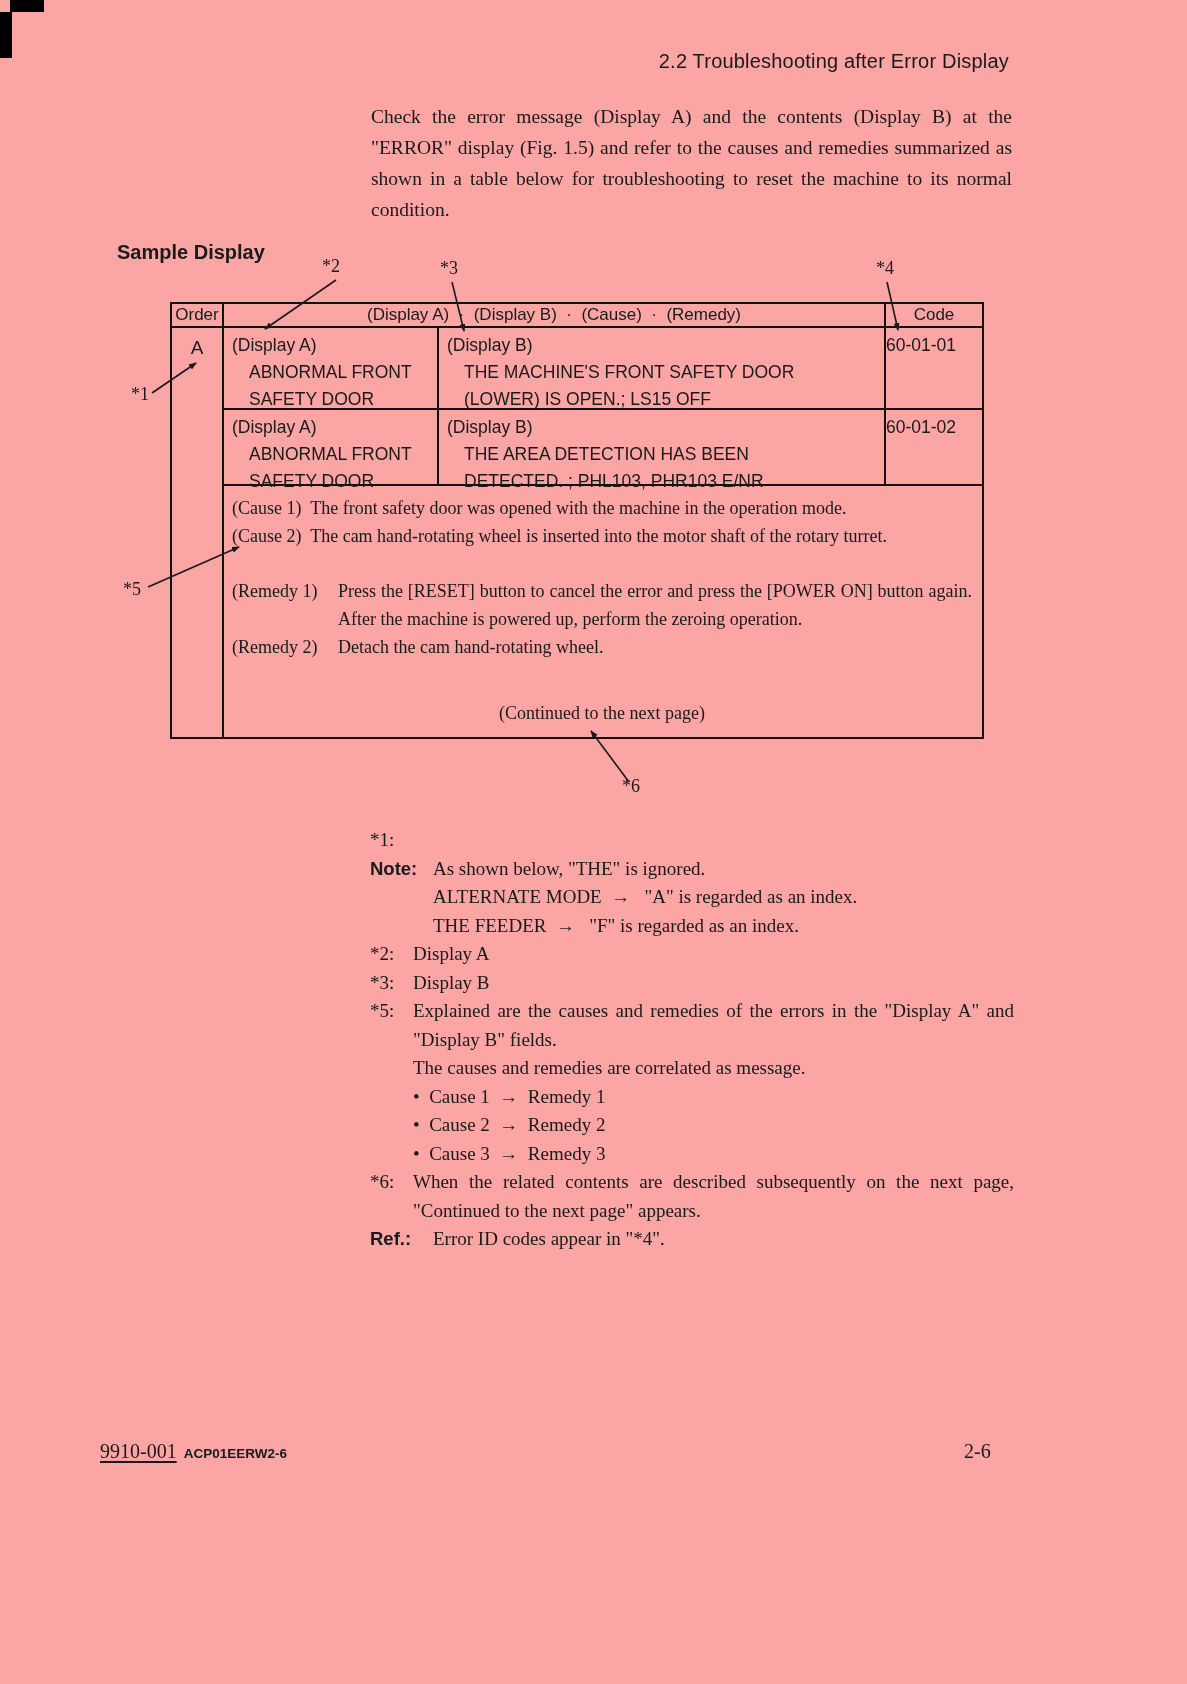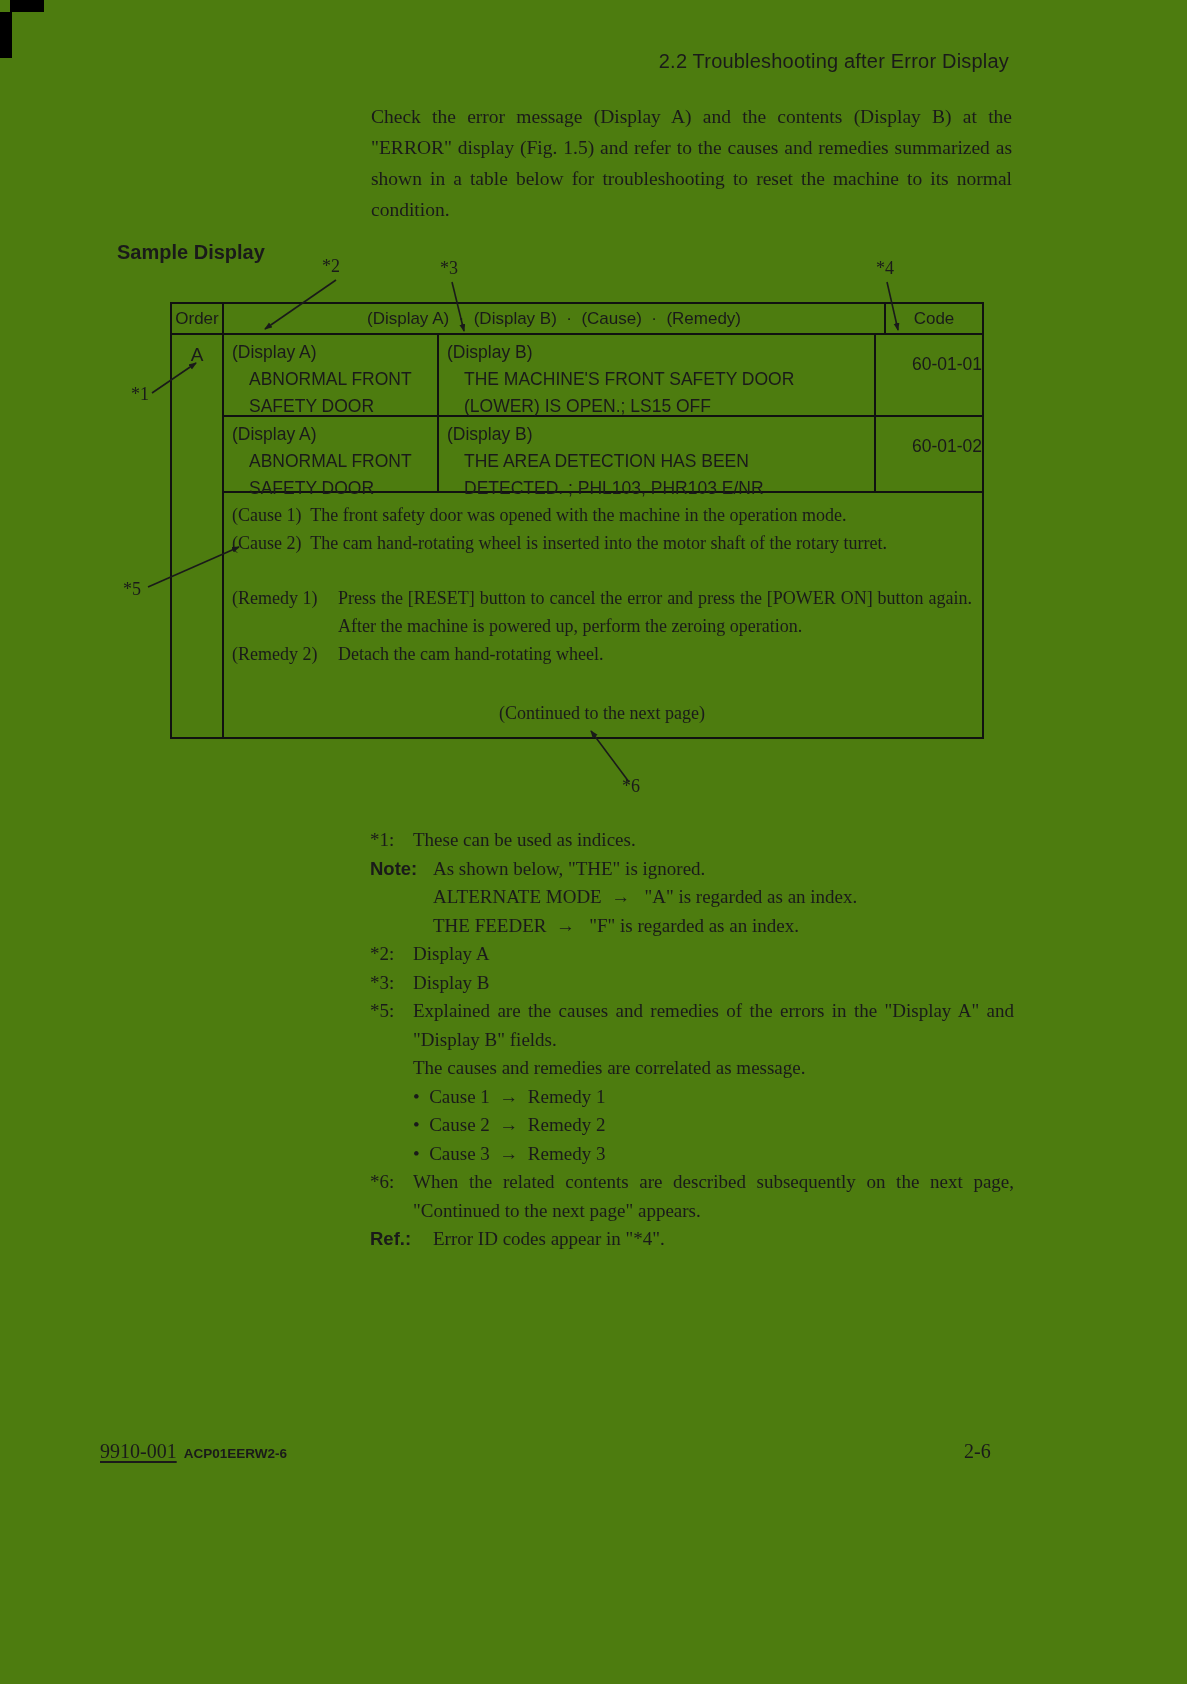--- a/index.html
+++ b/index.html
@@ -1,21 +1,21 @@
 <!DOCTYPE html>
 <html><head>
 <meta charset="utf-8">
 <title>2.2 Troubleshooting after Error Display</title>
 <style>
   * { margin:0; padding:0; box-sizing:border-box; }
   html,body { background:#e8e8e6; }
   .page {
     position:relative;
     width:1187px; height:1684px;
-    background:#4d7c0f;
+    background:#fca5a5;
     color:#1a1a1a;
     overflow:hidden;
     font-family:"Liberation Serif", serif;
     margin:0 auto;
   }
   .scan-mark { position:absolute; background:#000; }
   .scan-mark-top  { left:10px; top:0;    width:34px; height:12px; }
   .scan-mark-left { left:0;    top:12px; width:12px; height:46px; }
 
   .header-title {
@@ -50,40 +50,40 @@
 
   
   .sample-table {
     position:absolute; left:170px; top:302px;
     width:814px; height:437px;
     border:2px solid #111;
     display:flex; flex-direction:column;
     font-family:"Liberation Sans", sans-serif;
   }
   .t-header {
-    display:flex; height:31px; border-bottom:2px solid #111;
+    display:flex; height:24px; border-bottom:2px solid #111;
     font-size:17px; flex-shrink:0;text-align:center;
   }
   .t-order-h { width:52px; border-right:2px solid #111; display:flex; align-items:center; justify-content:center; }
   .t-main-h  { flex:1; display:flex; align-items:center; justify-content:center; white-space:pre-wrap; }
   .t-code-h  { width:98px; border-left:2px solid #111; display:flex; align-items:center; justify-content:center; }
 
   .t-body { flex:1; display:flex; }
   .t-order-col {
     width:52px; border-right:2px solid #111;
     padding-top:9px; text-align:center; font-size:19px;
   }
   .t-content { flex:1; display:flex; flex-direction:column; }
 
   .t-row { display:flex; border-bottom:2px solid #111; font-size:17.5px; line-height:27px; }
   .t-row-1 { height:82px; }
   .t-row-2 { height:76px; }
   .cell-a { width:215px; border-right:2px solid #111; padding:4px 6px 0 8px; }
   .cell-b { flex:1; padding:4px 6px 0 8px; }
-  .cell-code { width:108px; border-left:2px solid #111; padding-top:16px; text-align:right; }
+  .cell-code { width:98px; border-left:2px solid #111; padding-top:4px; text-align:left; }
   .cell-line { padding-left:17px; white-space:nowrap; }
 
   .t-causes {
     flex:1; display:flex; flex-direction:column;
     padding:8px 10px 8px 8px;
     font-family:"Liberation Serif", serif;
     font-size:18px; line-height:28px;
   }
   .cause-line { white-space:pre-wrap; }
   .remedy-row { display:flex; }
@@ -211,21 +211,20 @@
     <line x1="152" y1="393" x2="196" y2="363" stroke="#1a1a1a" stroke-width="1.6" marker-end="url(#ah)"></line>
     <line x1="148" y1="587" x2="239" y2="547" stroke="#1a1a1a" stroke-width="1.6" marker-end="url(#ah)"></line>
     <line x1="629" y1="782" x2="591" y2="731" stroke="#1a1a1a" stroke-width="1.6" marker-end="url(#ah)"></line>
   </svg>
 
   <div class="notes">
 
     <div class="note-item">
       <span class="note-label">*1:</span>
       <span class="note-text">
-        <span style="display:block">These can be used as indices.</span>
       </span>
     </div>
 
     <div class="note-item">
       <span class="note-label wide">Note:</span>
       <span class="note-text">
         <span style="display:block">As shown below, "THE" is ignored.</span>
         <span style="display:block" class="note-sub">ALTERNATE MODE  →   "A" is regarded as an index.</span>
         <span style="display:block" class="note-sub">THE FEEDER  →   "F" is regarded as an index.</span>
       </span>

